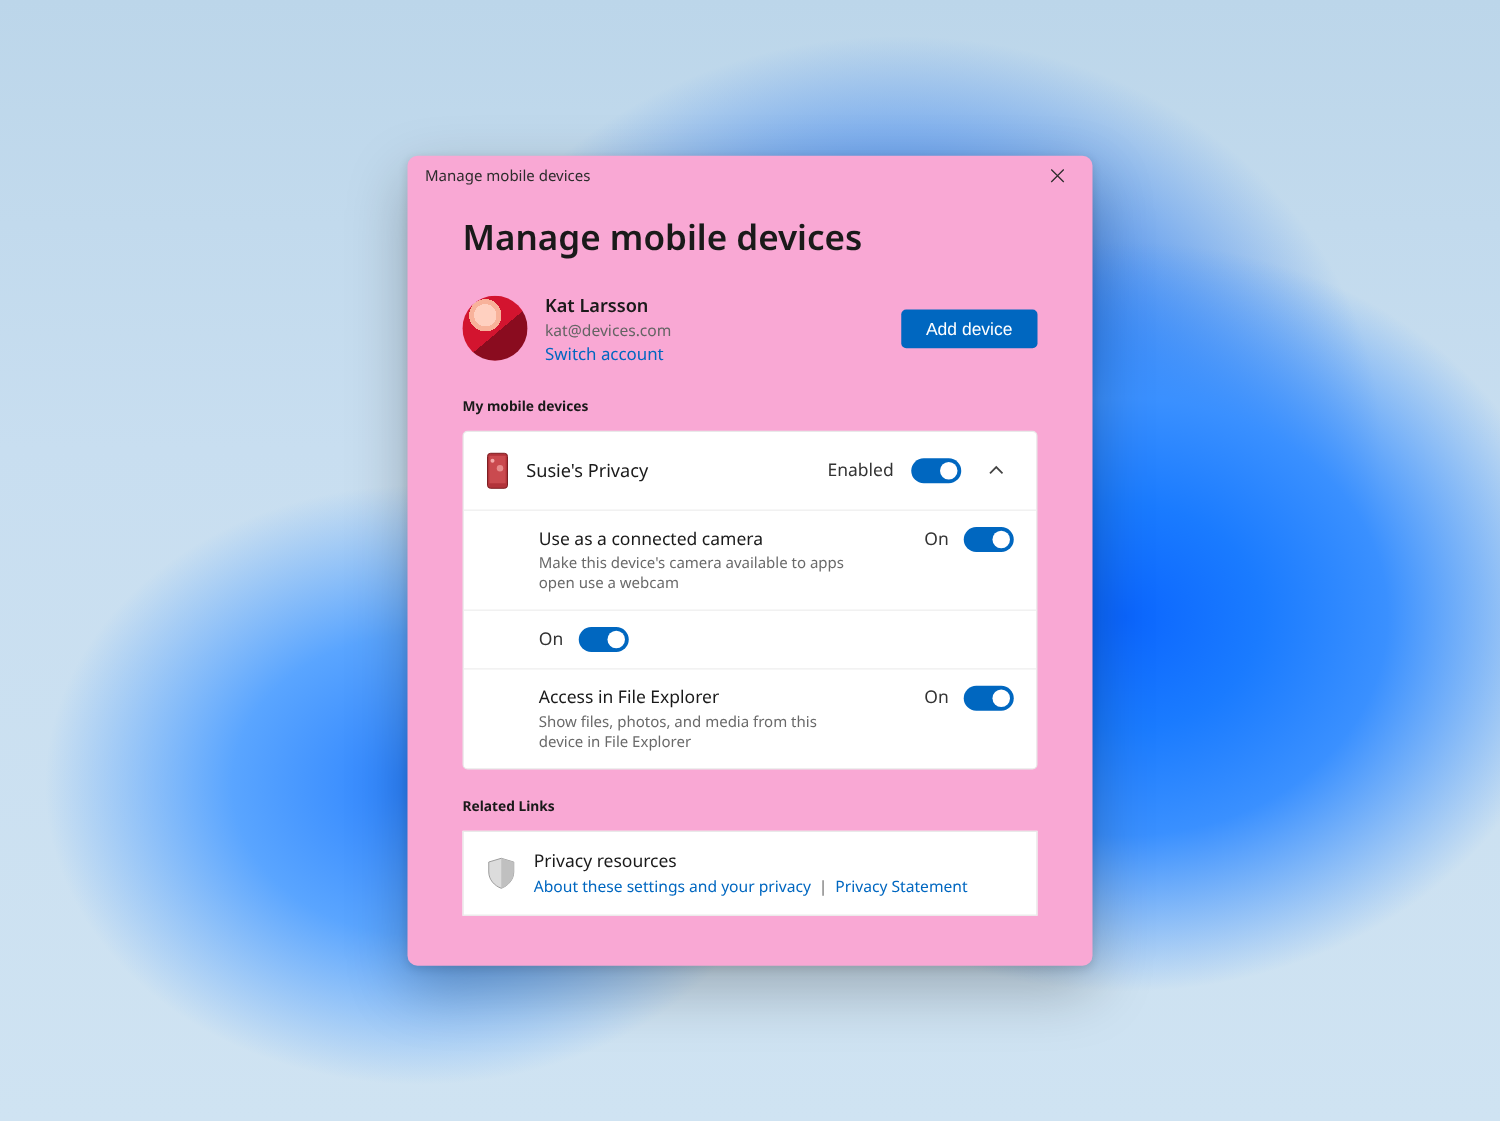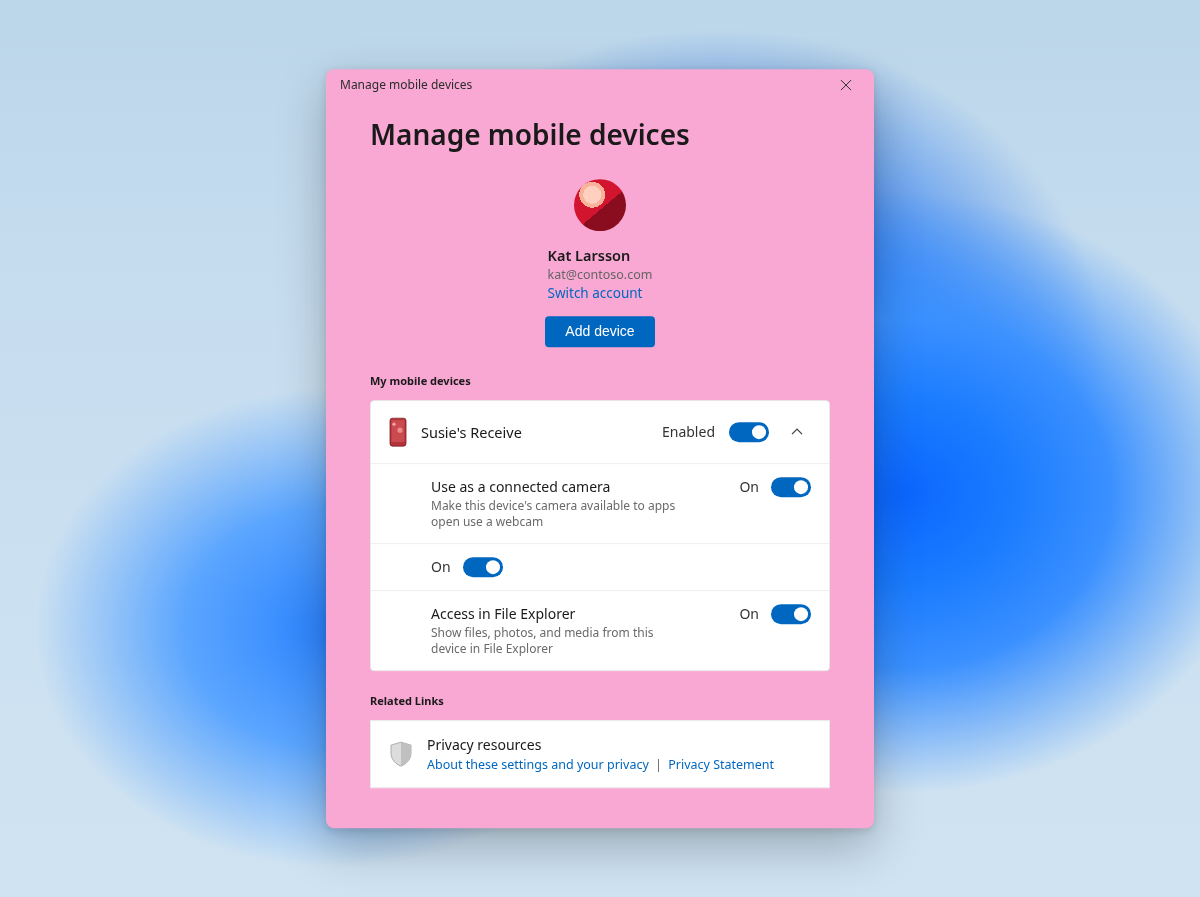--- a/index.html
+++ b/index.html
@@ -46,21 +46,20 @@
   font-size: 28px;
   font-weight: 600;
   color: #1a1a1a;
   margin-bottom: 26px;
 }
 .account-row {
   display: flex;
   align-items: center;
   gap: 14px;
   margin-bottom: 26px;
-  flex-direction: column;
 }
 .avatar {
   width: 52px; height: 52px;
   border-radius: 50%;
   background: radial-gradient(circle at 35% 30%, #ffd0c0 0 18%, #f8b29a 18% 26%, transparent 26%),
               linear-gradient(140deg, #d3142f 0 55%, #8a0c1f 55% 100%);
   background-color:#cc1330;
   flex-shrink: 0;
 }
 .account-info { flex: 1; display:flex; flex-direction:column; gap: 1px;}
@@ -161,37 +160,37 @@
   </div>
 
   <div class="content">
 
     <h1 class="page-title">Manage mobile devices</h1>
 
     <div class="account-row">
       <div class="avatar"></div>
       <div class="account-info">
         <span class="display-name">Kat Larsson</span>
-        <span class="email">kat@contoso.com</span>
+        <span class="email">kat@devices.com</span>
         <a class="link">Switch account</a>
       </div>
       <button class="add-btn">Add device</button>
     </div>
 
     <div class="section-heading">My mobile devices</div>
 
     <div class="card">
       <div class="device-header">
         <svg class="phone-svg" viewBox="0 0 18 30">
           <rect x="1" y="1" width="16" height="28" rx="2.5" fill="#b2333a" stroke="#7d1f23" stroke-width="0.8"></rect>
           <rect x="2.5" y="3" width="13" height="22" fill="#ca4a4f"></rect>
           <circle cx="5" cy="7" r="1.6" fill="#f3a9a9"></circle>
           <circle cx="11" cy="13" r="2.6" fill="#e88c8c"></circle>
         </svg>
-        <span class="device-name">Susie's Receive</span>
+        <span class="device-name">Susie's Privacy</span>
         <span class="status-label">Enabled</span>
         <div class="toggle"></div>
         <div class="chev-btn">
           <svg viewBox="0 0 14 14" fill="none" stroke="currentColor" stroke-width="1.4">
             <path d="M2 9 L7 4 L12 9"></path>
           </svg>
         </div>
       </div>
 
       <div class="sub-item">

